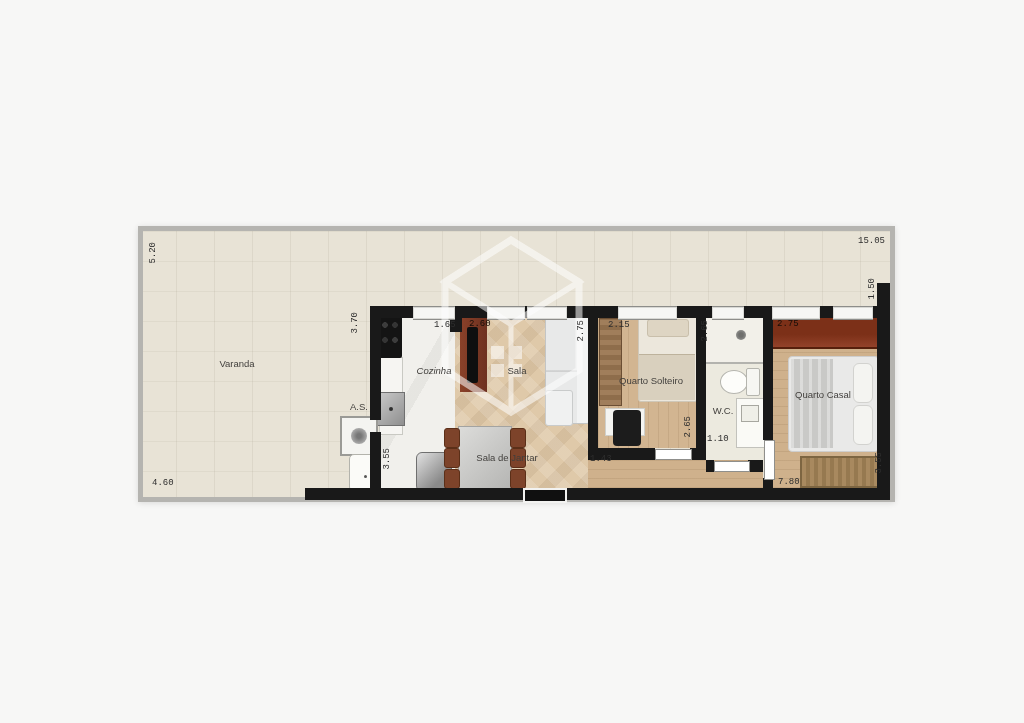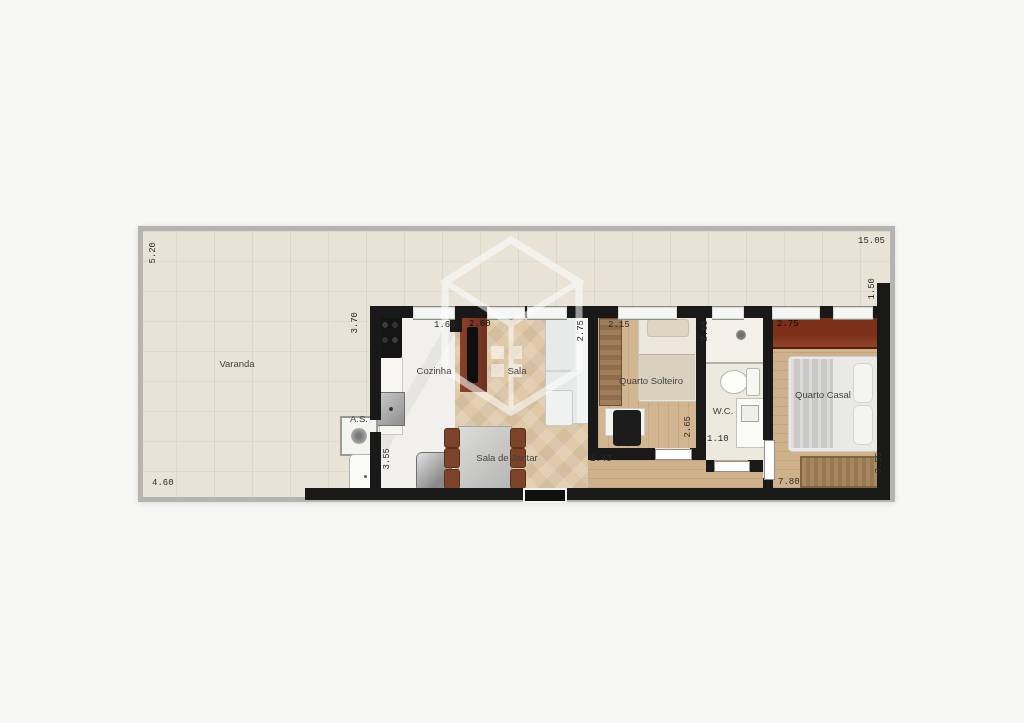--- a/index.html
+++ b/index.html
@@ -173,22 +173,22 @@
       <div class="abs pillow-c" style="left:64px;top:48px;width:18px;height:38px;"></div>
     </div>
     <div class="abs f rug" style="left:662px;top:230px;width:77px;height:28px;"></div>
 
     <div class="abs door" style="left:517px;top:223px;width:35px;height:9px;"></div>
     <div class="abs door" style="left:576px;top:235px;width:34px;height:9px;"></div>
     <div class="abs door" style="left:626px;top:214px;width:9px;height:38px;"></div>
     <div class="abs entry" style="left:385px;top:262px;width:40px;height:11px;"></div>
 
     <div class="abs rlabel" style="left:99px;top:137px;">Varanda</div>
-    <div class="abs rlabel" style="left:296px;top:144px;">Cozinha</div>
-    <div class="abs rlabel" style="left:221px;top:180px;margin-top:12px;">A.S.</div>
+    <div class="abs rlabel" style="left:296px;top:144px;font-style:italic;">Cozinha</div>
+    <div class="abs rlabel" style="left:221px;top:180px;">A.S.</div>
     <div class="abs rlabel" style="left:379px;top:144px;">Sala</div>
     <div class="abs rlabel" style="left:369px;top:231px;">Sala de Jantar</div>
     <div class="abs rlabel" style="left:513px;top:154px;">Quarto Solteiro</div>
     <div class="abs rlabel" style="left:585px;top:184px;">W.C.</div>
     <div class="abs rlabel" style="left:685px;top:168px;">Quarto Casal</div>
 
     <div class="abs dim dimv" style="left:10px;top:16px;">5.20</div>
     <div class="abs dim" style="left:14px;top:252px;">4.60</div>
     <div class="abs dim" style="left:720px;top:10px;">15.05</div>
     <div class="abs dim dimv" style="left:729px;top:52px;">1.50</div>

